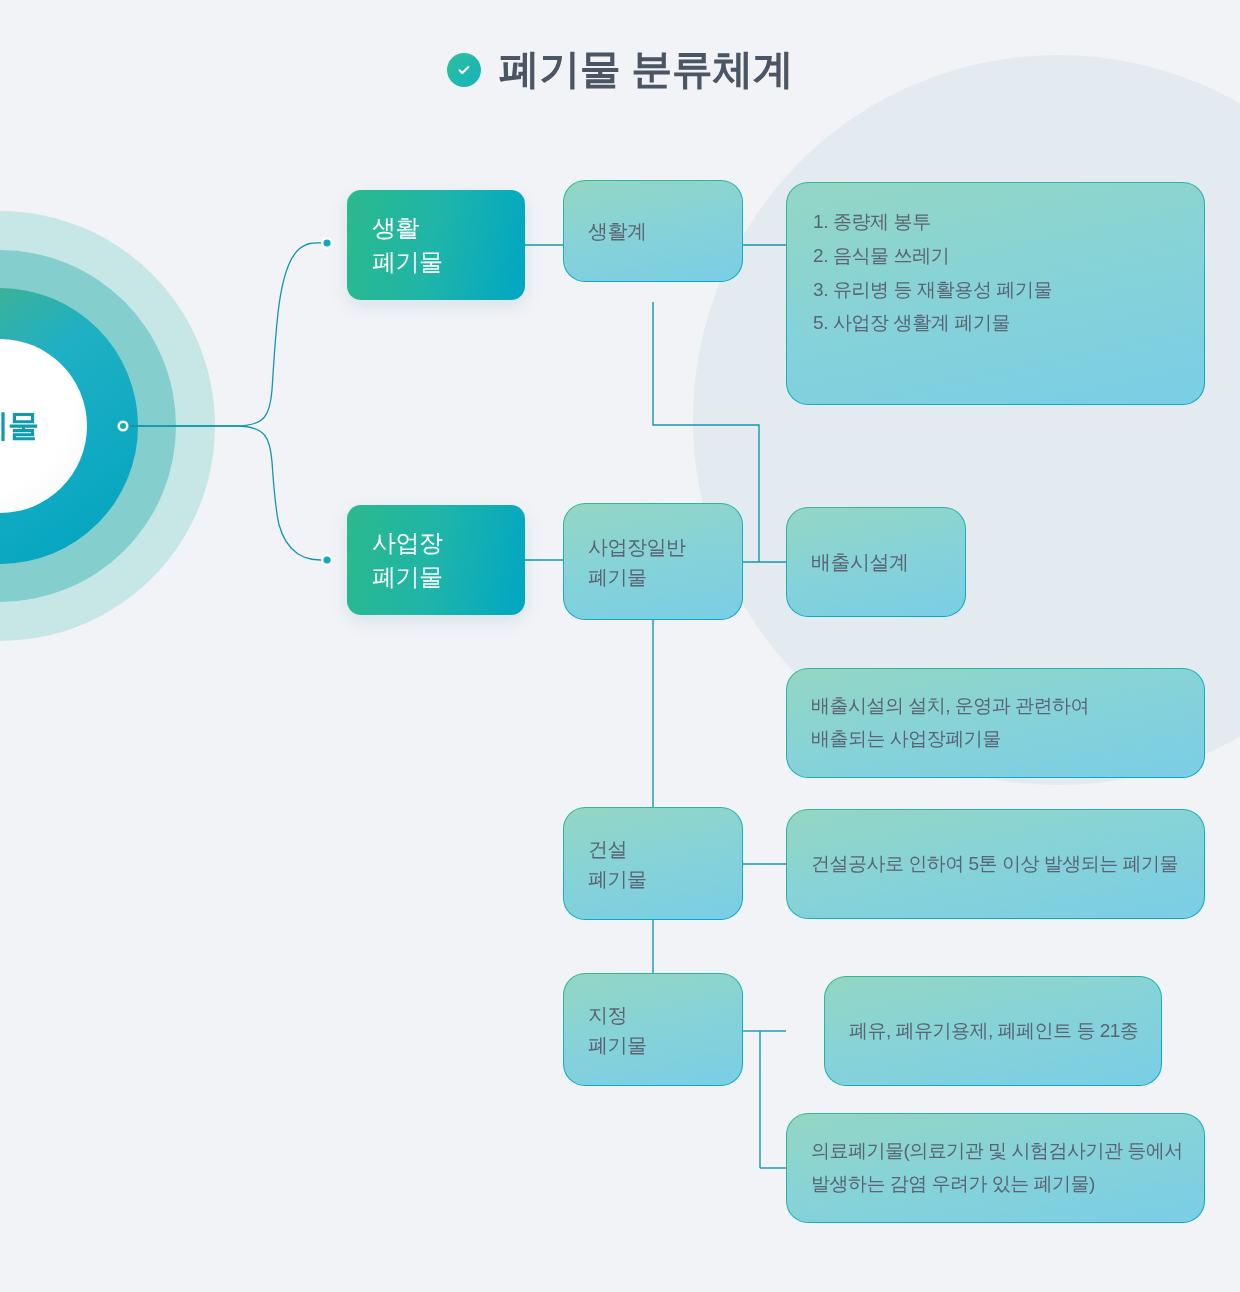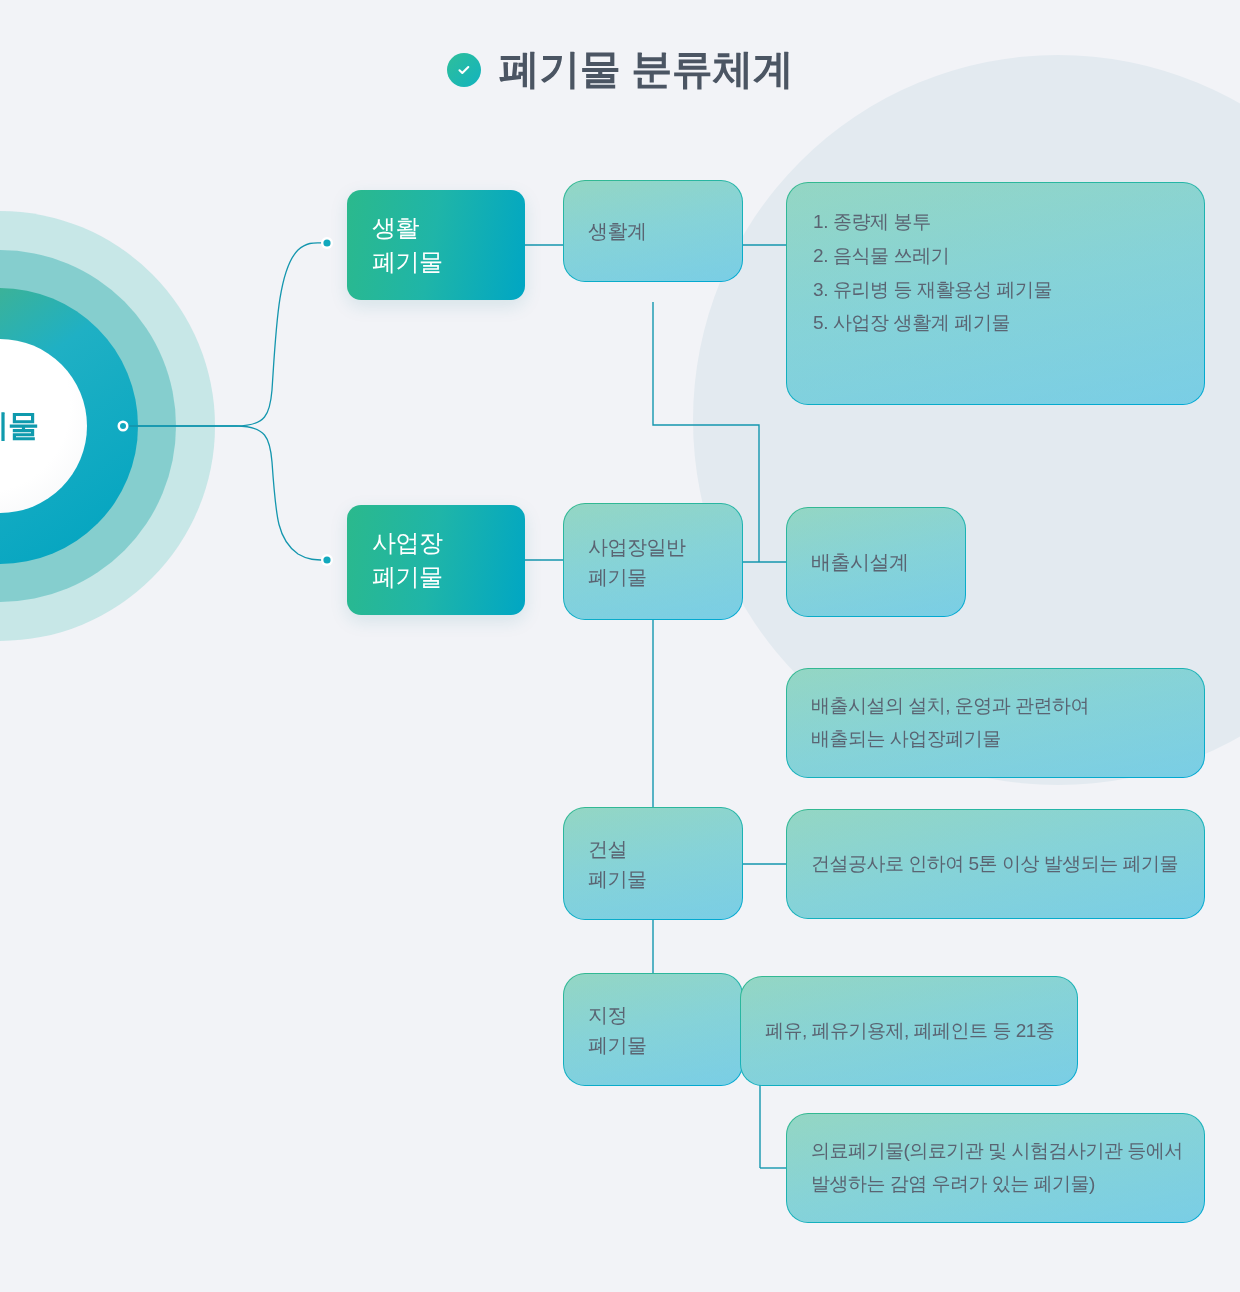--- a/index.html
+++ b/index.html
@@ -272,20 +272,20 @@
 
 <div class="node node-outline node-desc" style="left:786px; top:809px; width:419px; height:110px;">
   <span>건설공사로 인하여 5톤 이상 발생되는 폐기물</span>
 </div>
 
 <div class="node node-outline multiline" style="left:563px; top:973px; width:180px; height:113px;">
   <span>지정
 폐기물</span>
 </div>
 
-<div class="node node-outline node-desc" style="left:740px; top:976px; width:338px; height:110px;">
+<div class="node node-outline node-desc" style="left:824px; top:976px; width:338px; height:110px;">
   <span>폐유, 폐유기용제, 폐페인트 등 21종</span>
 </div>
 
 <div class="node node-outline node-desc multiline" style="left:786px; top:1113px; width:419px; height:110px;">
   <span>의료폐기물(의료기관 및 시험검사기관 등에서
 발생하는 감염 우려가 있는 폐기물)</span>
 </div>
 
 </body></html>

